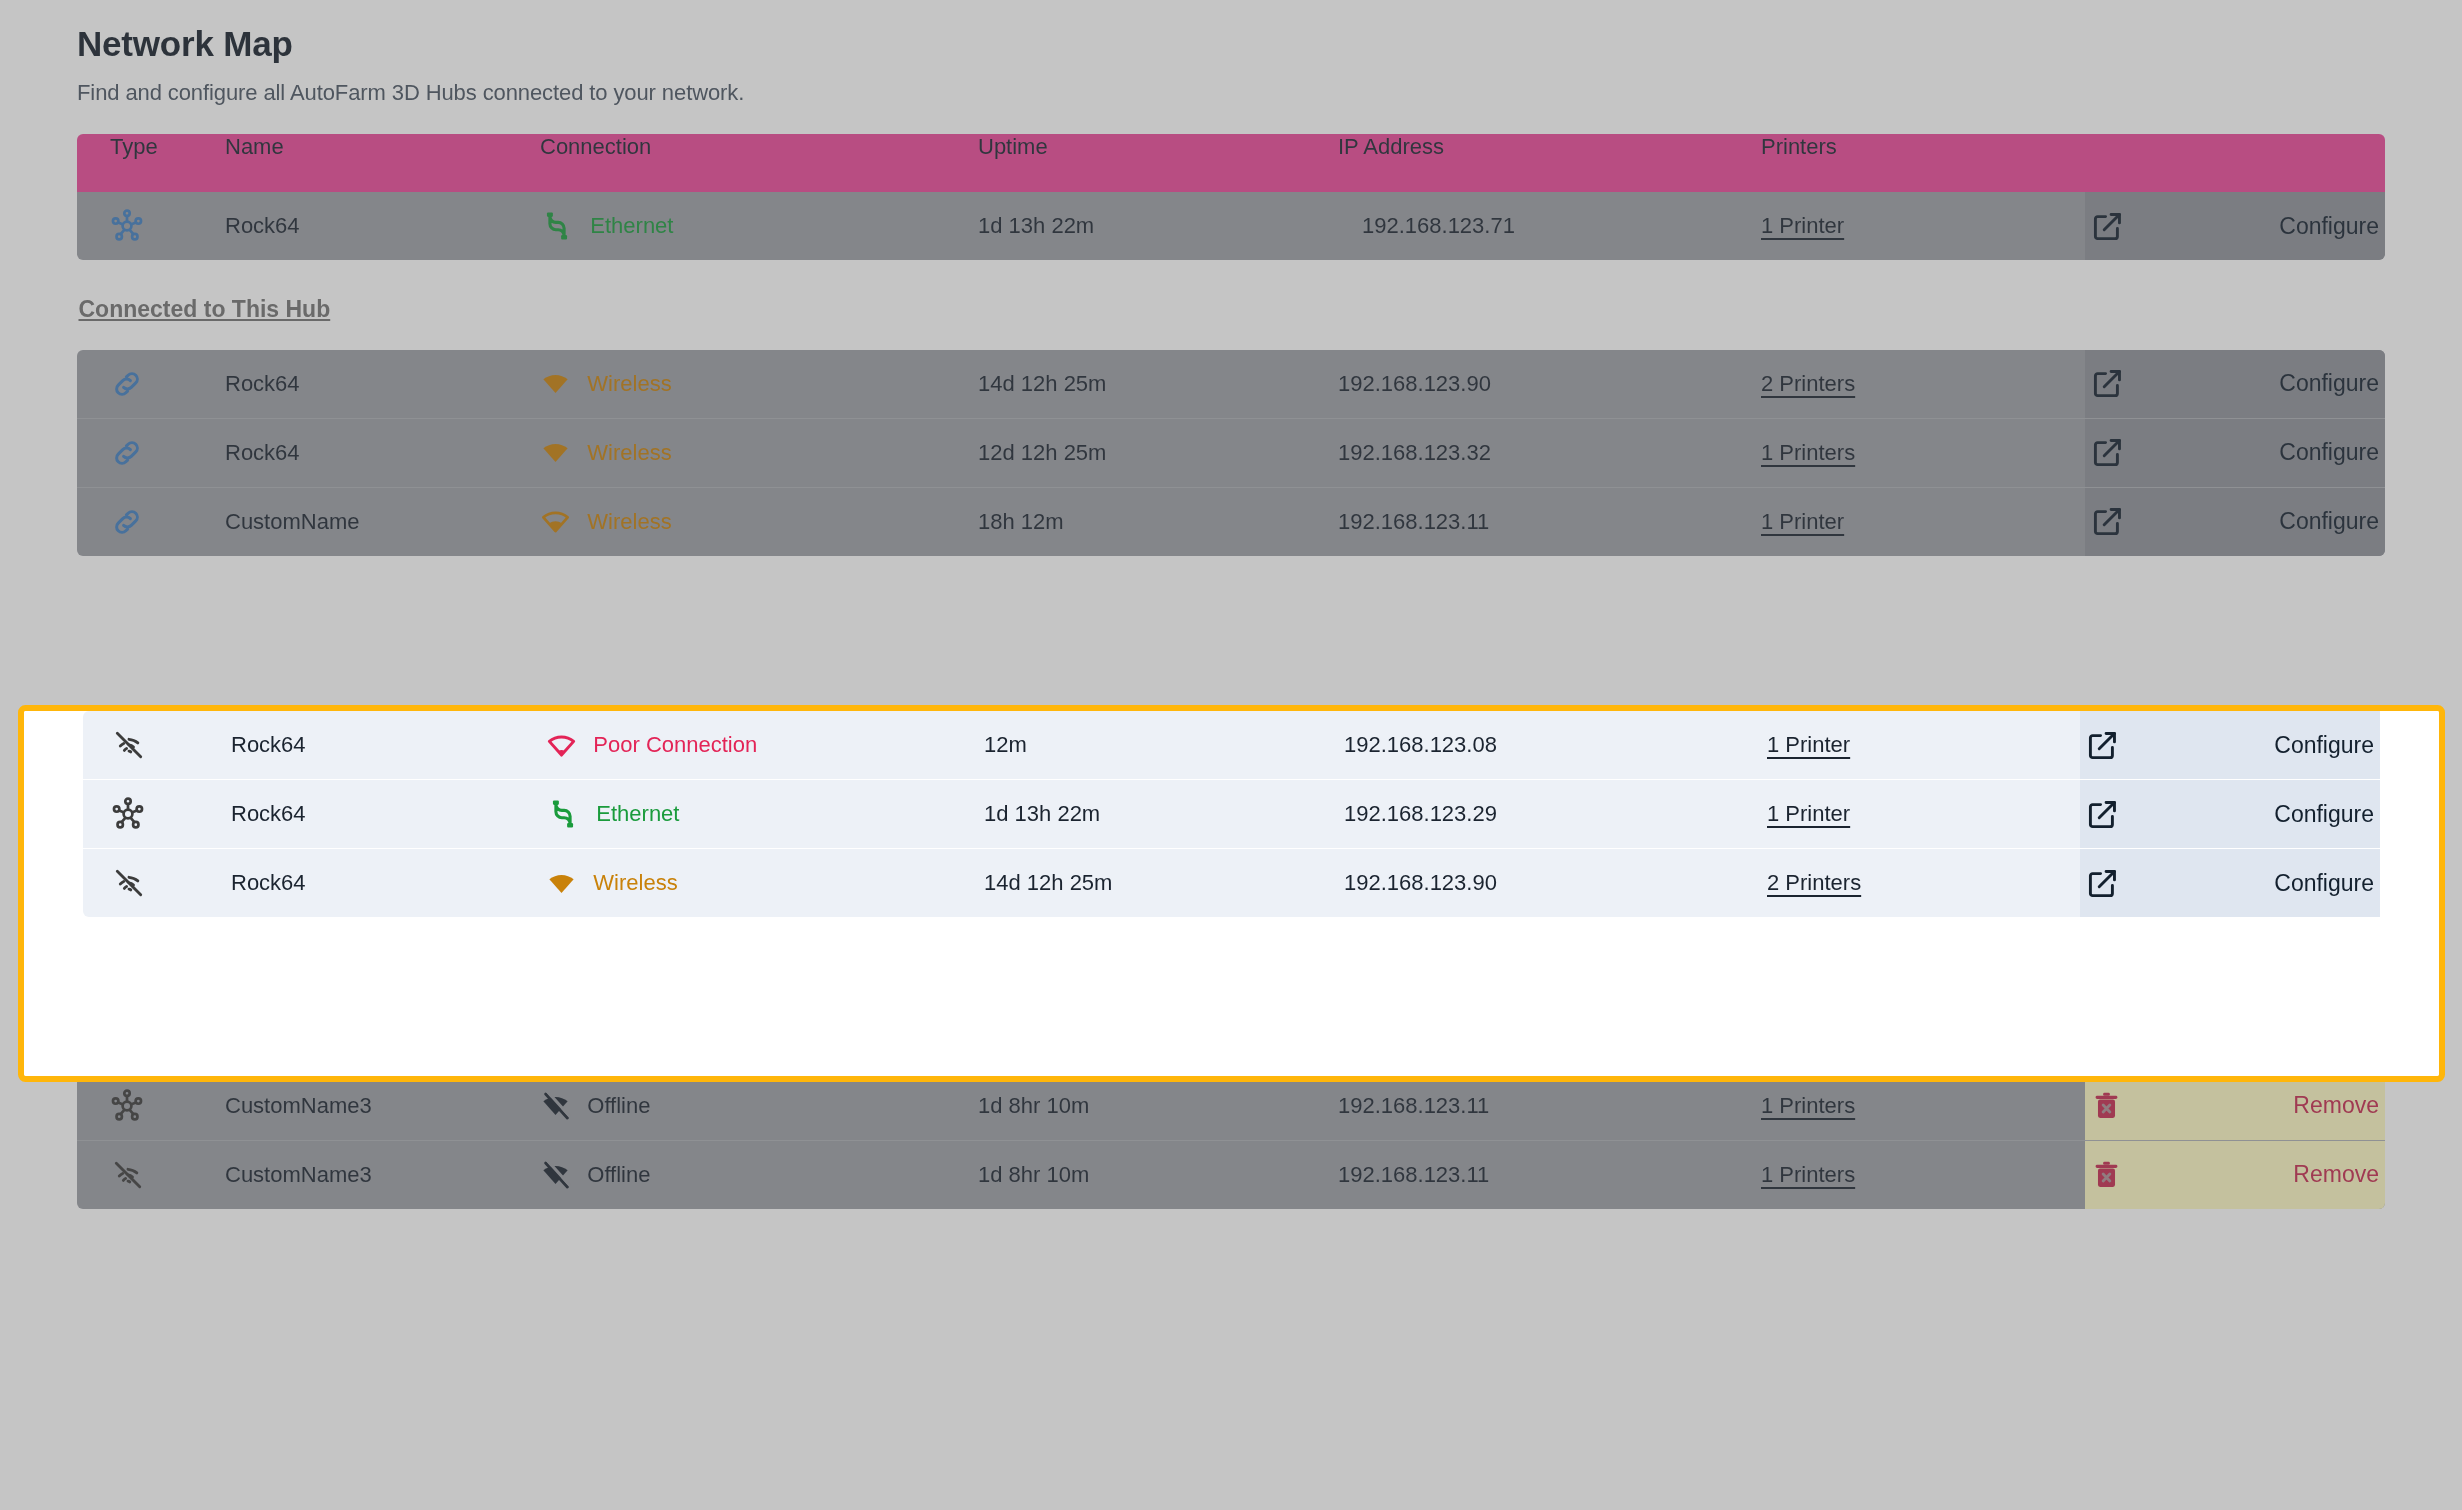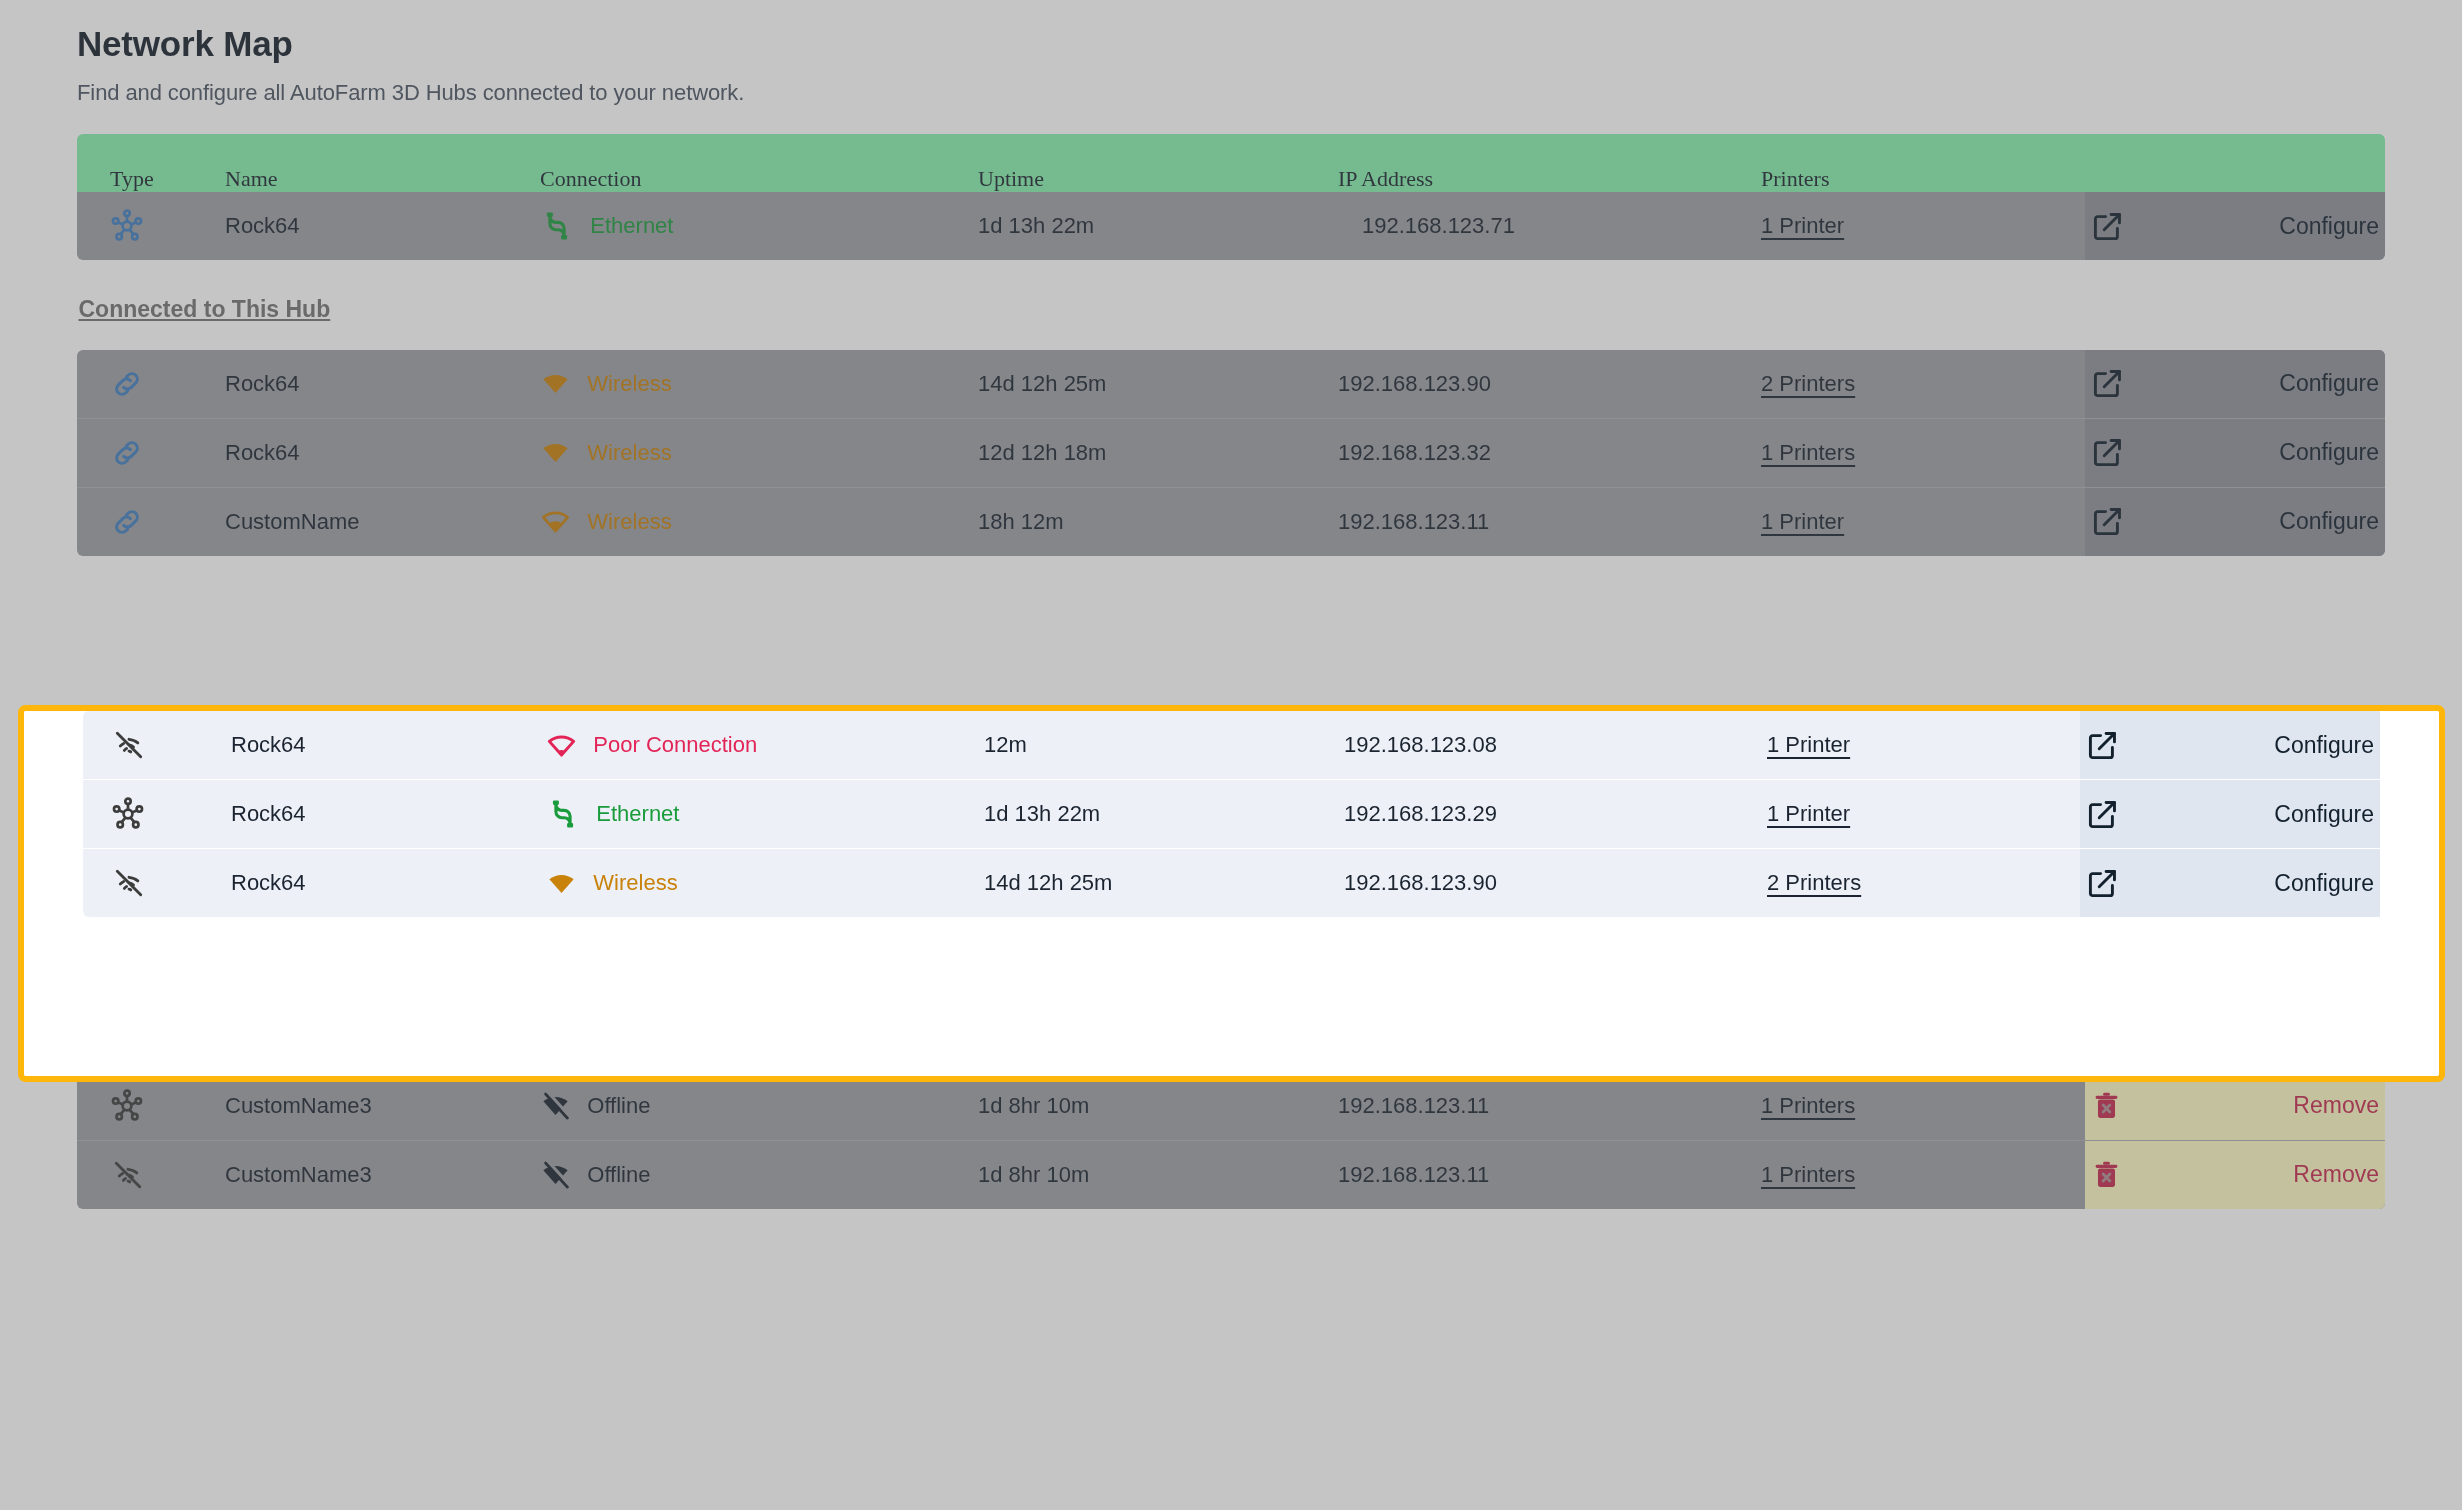--- a/index.html
+++ b/index.html
@@ -43,28 +43,27 @@
     margin:0;
     padding-top:16.3px;
     letter-spacing:-0.1px;
   }
 
   
   .table{
     margin-top:28px;
   }
   .thead{
-    background:#86efac;
+    background:#ec4899;
     border-radius:6px 6px 0 0;
     display:flex;
-    align-items:flex-end;
+    align-items:flex-start;
     height:58px;
     color:#1b2430;
     font-size:22px;
-    font-family:Liberation Serif, serif;
   }
   .row{
     display:flex;
     align-items:center;
     height:68px;
     background:#9b9ea5;
     color:#1b2430;
     font-size:22px;
     border-top:1.5px solid #acafb4;
     position:relative;
@@ -277,21 +276,21 @@
       </div>
       <div class="c-name">Rock64</div>
       <div class="c-conn">
         <span>
               <svg width="31" height="31" viewBox="0 0 24 24">
         <path d="M2.6 8.8C5.2 6.6 8.5 5.4 12 5.4s6.8 1.2 9.4 3.4L12 19.4z" fill="#c9820a"></path>
       </svg>
             </span>
         <span class="conn-wireless">Wireless</span>
       </div>
-      <div class="c-up">12d 12h 18m</div>
+      <div class="c-up">12d 12h 25m</div>
       <div class="c-ip">192.168.123.32</div>
       <div class="c-pr">
         <span class="printers-link">1 Printers</span>
       </div>
       <div class="c-act">
         <button class="btn btn-configure">
           <span>
                 <svg width="33" height="33" viewBox="0 0 24 24" fill="none" stroke="#13202e" stroke-width="2.1" stroke-linecap="round" stroke-linejoin="round">
         <path d="M19.2 13.4v5.8a1.6 1.6 0 0 1-1.6 1.6H4.8a1.6 1.6 0 0 1-1.6-1.6V6.4a1.6 1.6 0 0 1 1.6-1.6h5.8"></path>
         <path d="M14.6 3.3h6.1v6.1"></path>

